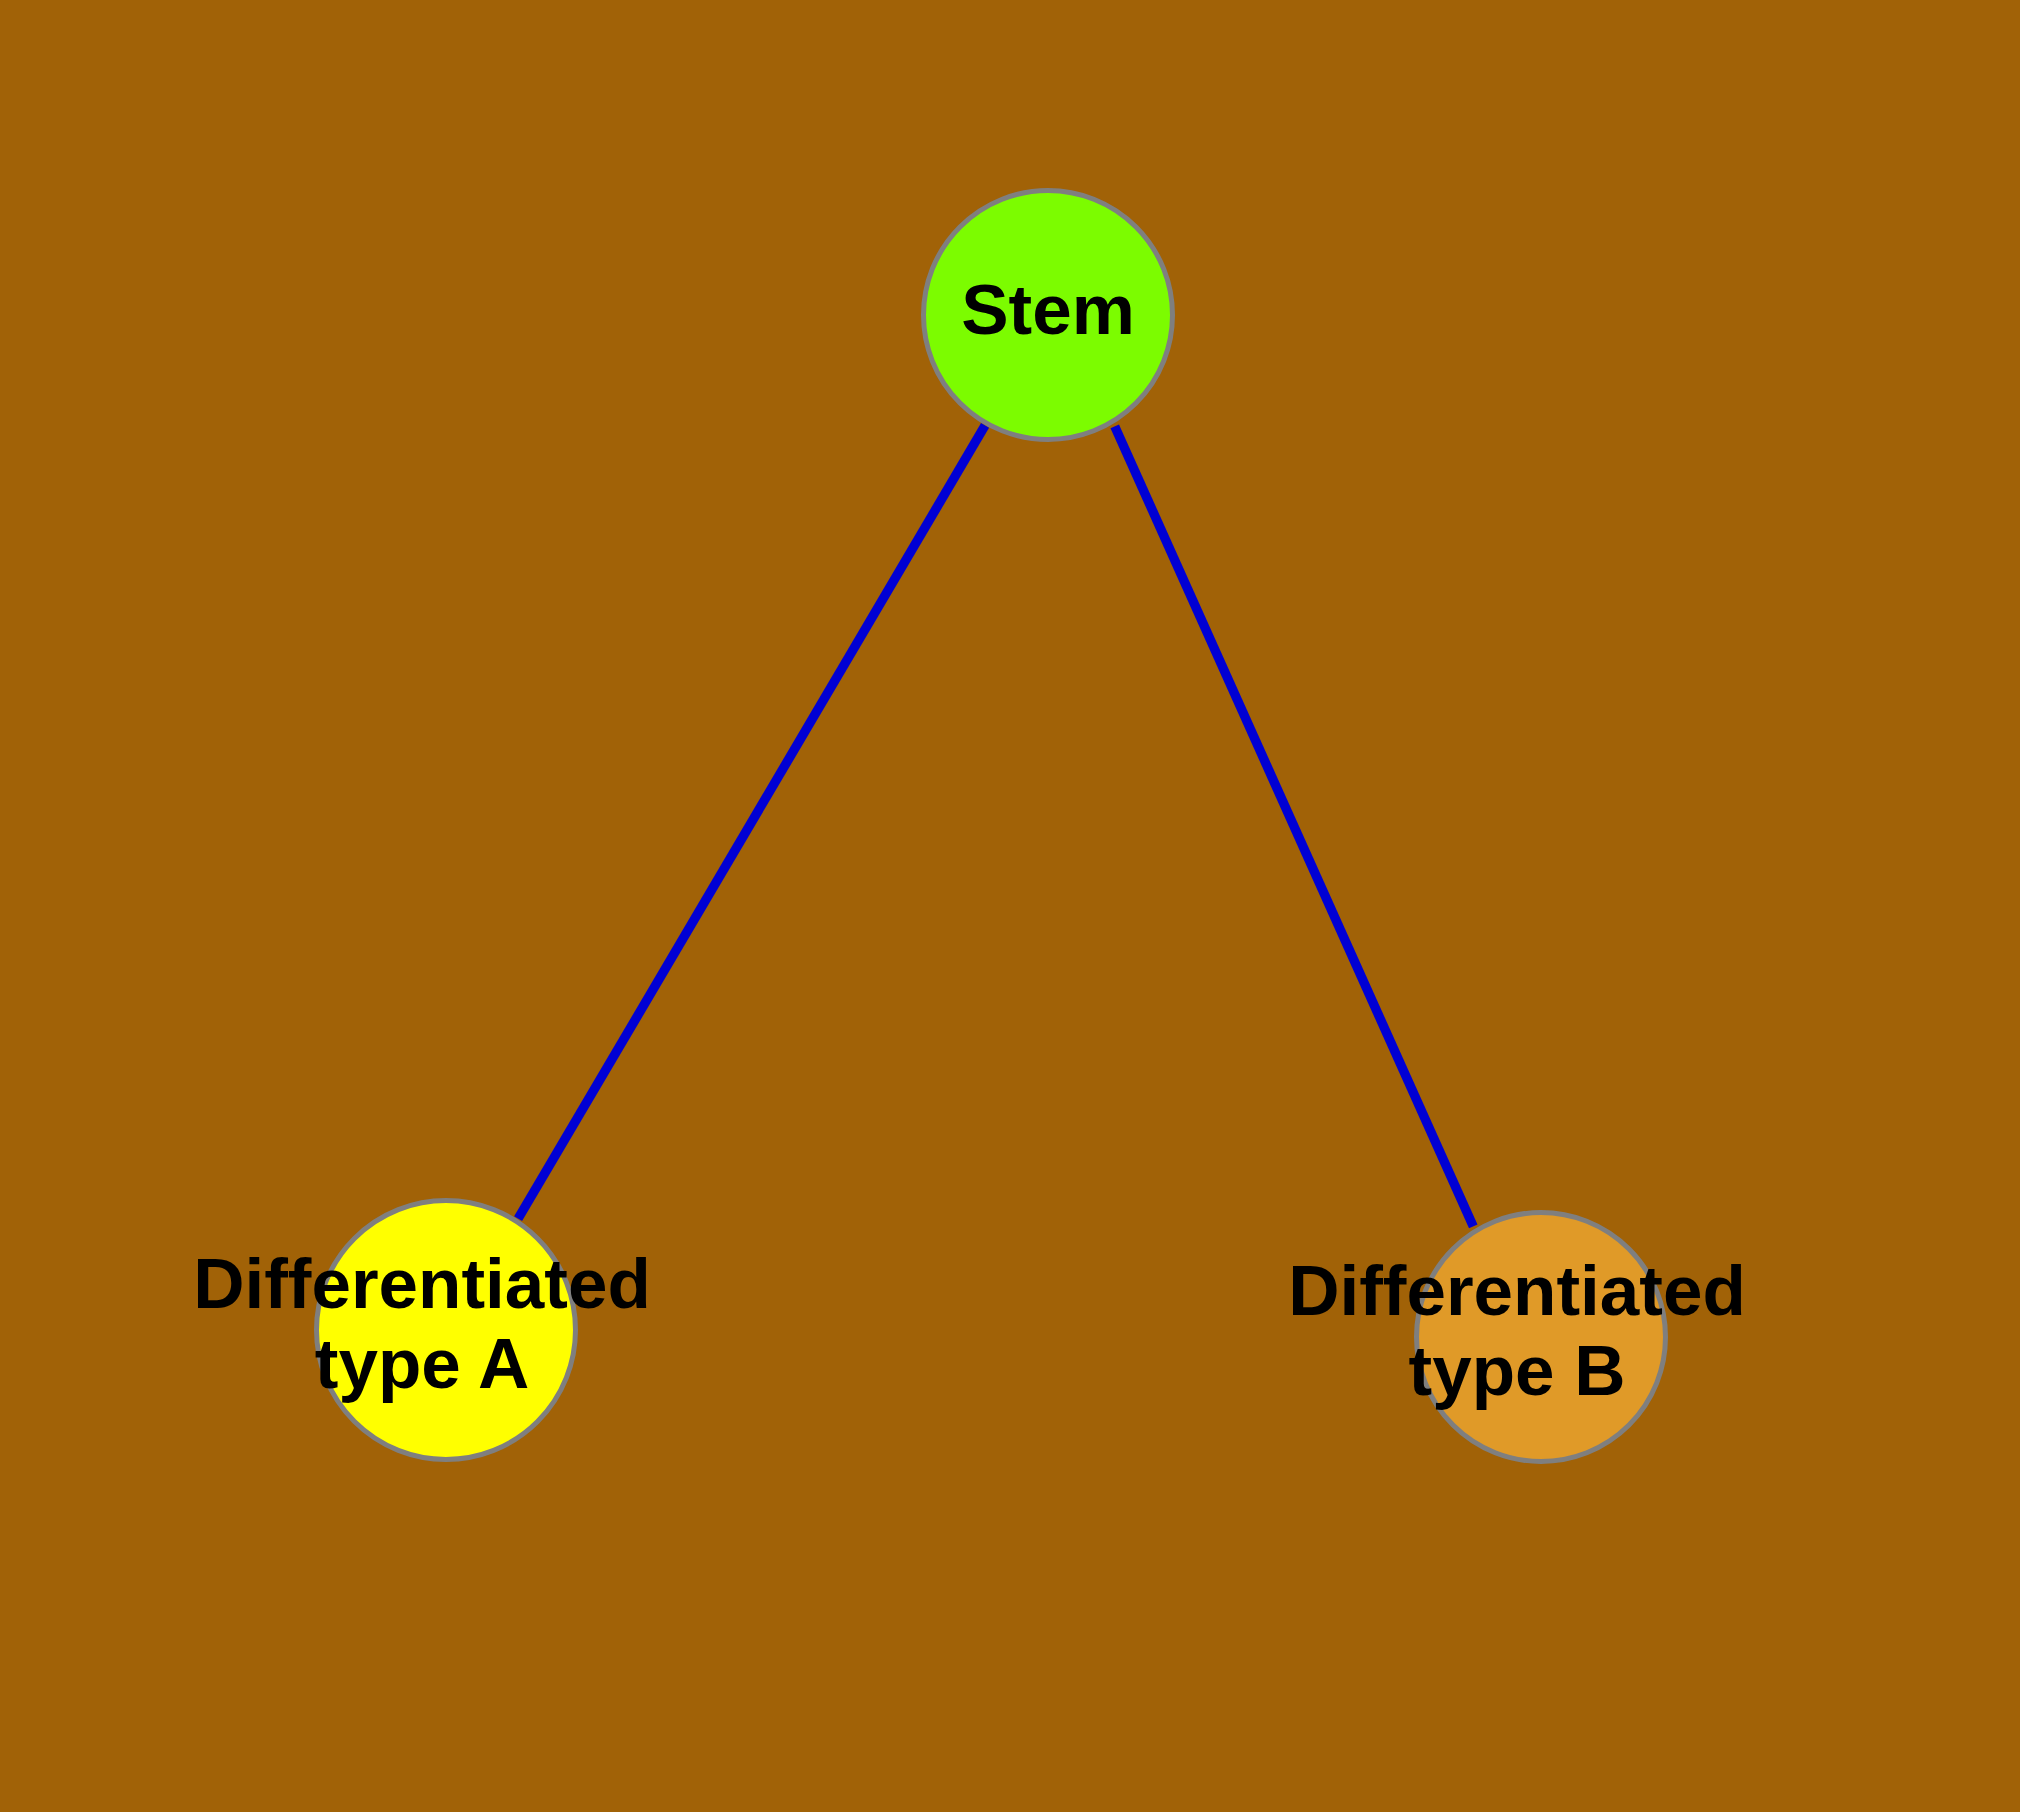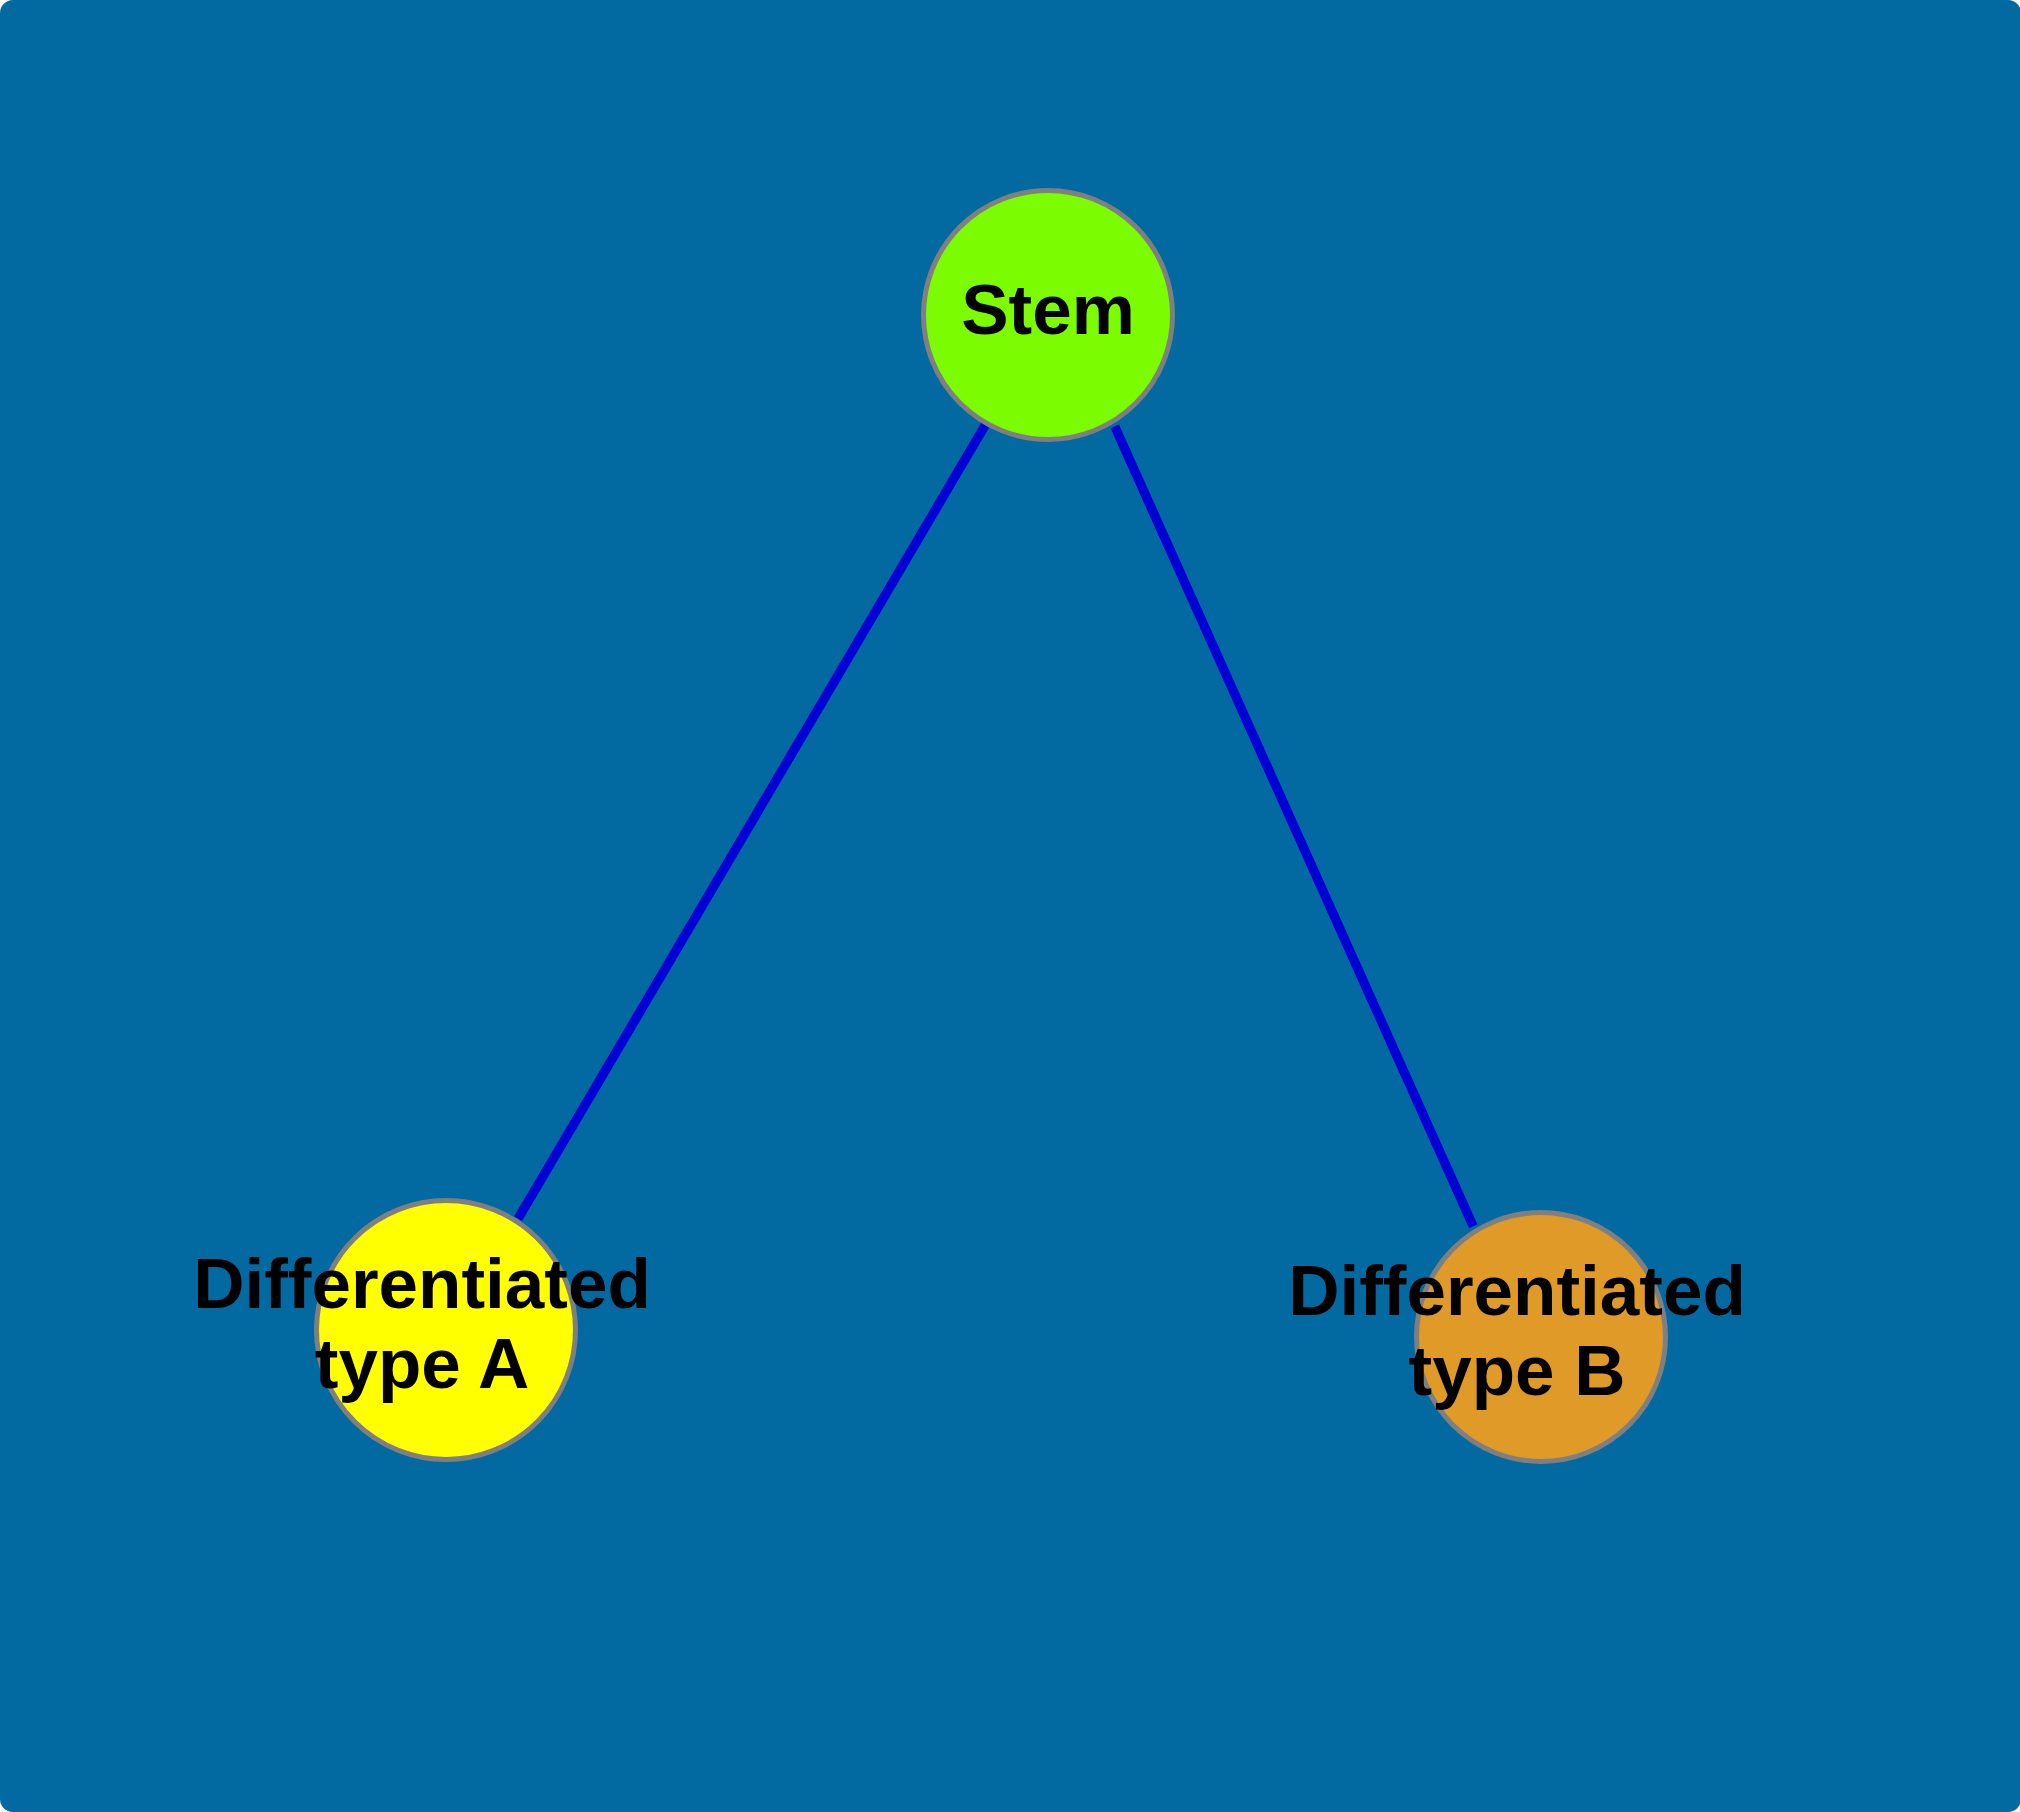--- a/index.html
+++ b/index.html
@@ -9,22 +9,21 @@
   body {
     width: 2021px;
     height: 1812px;
     overflow: hidden;
     font-family: "Liberation Sans", sans-serif;
   }
   #graph-canvas {
     position: relative;
     width: 2021px;
     height: 1812px;
-    background: #0369a1;
-    border-radius: 13px;
+    background: #a16207;
   }
   #edge-layer {
     position: absolute;
     left: 0;
     top: 0;
     width: 2021px;
     height: 1812px;
   }
   .node {
     position: absolute;

